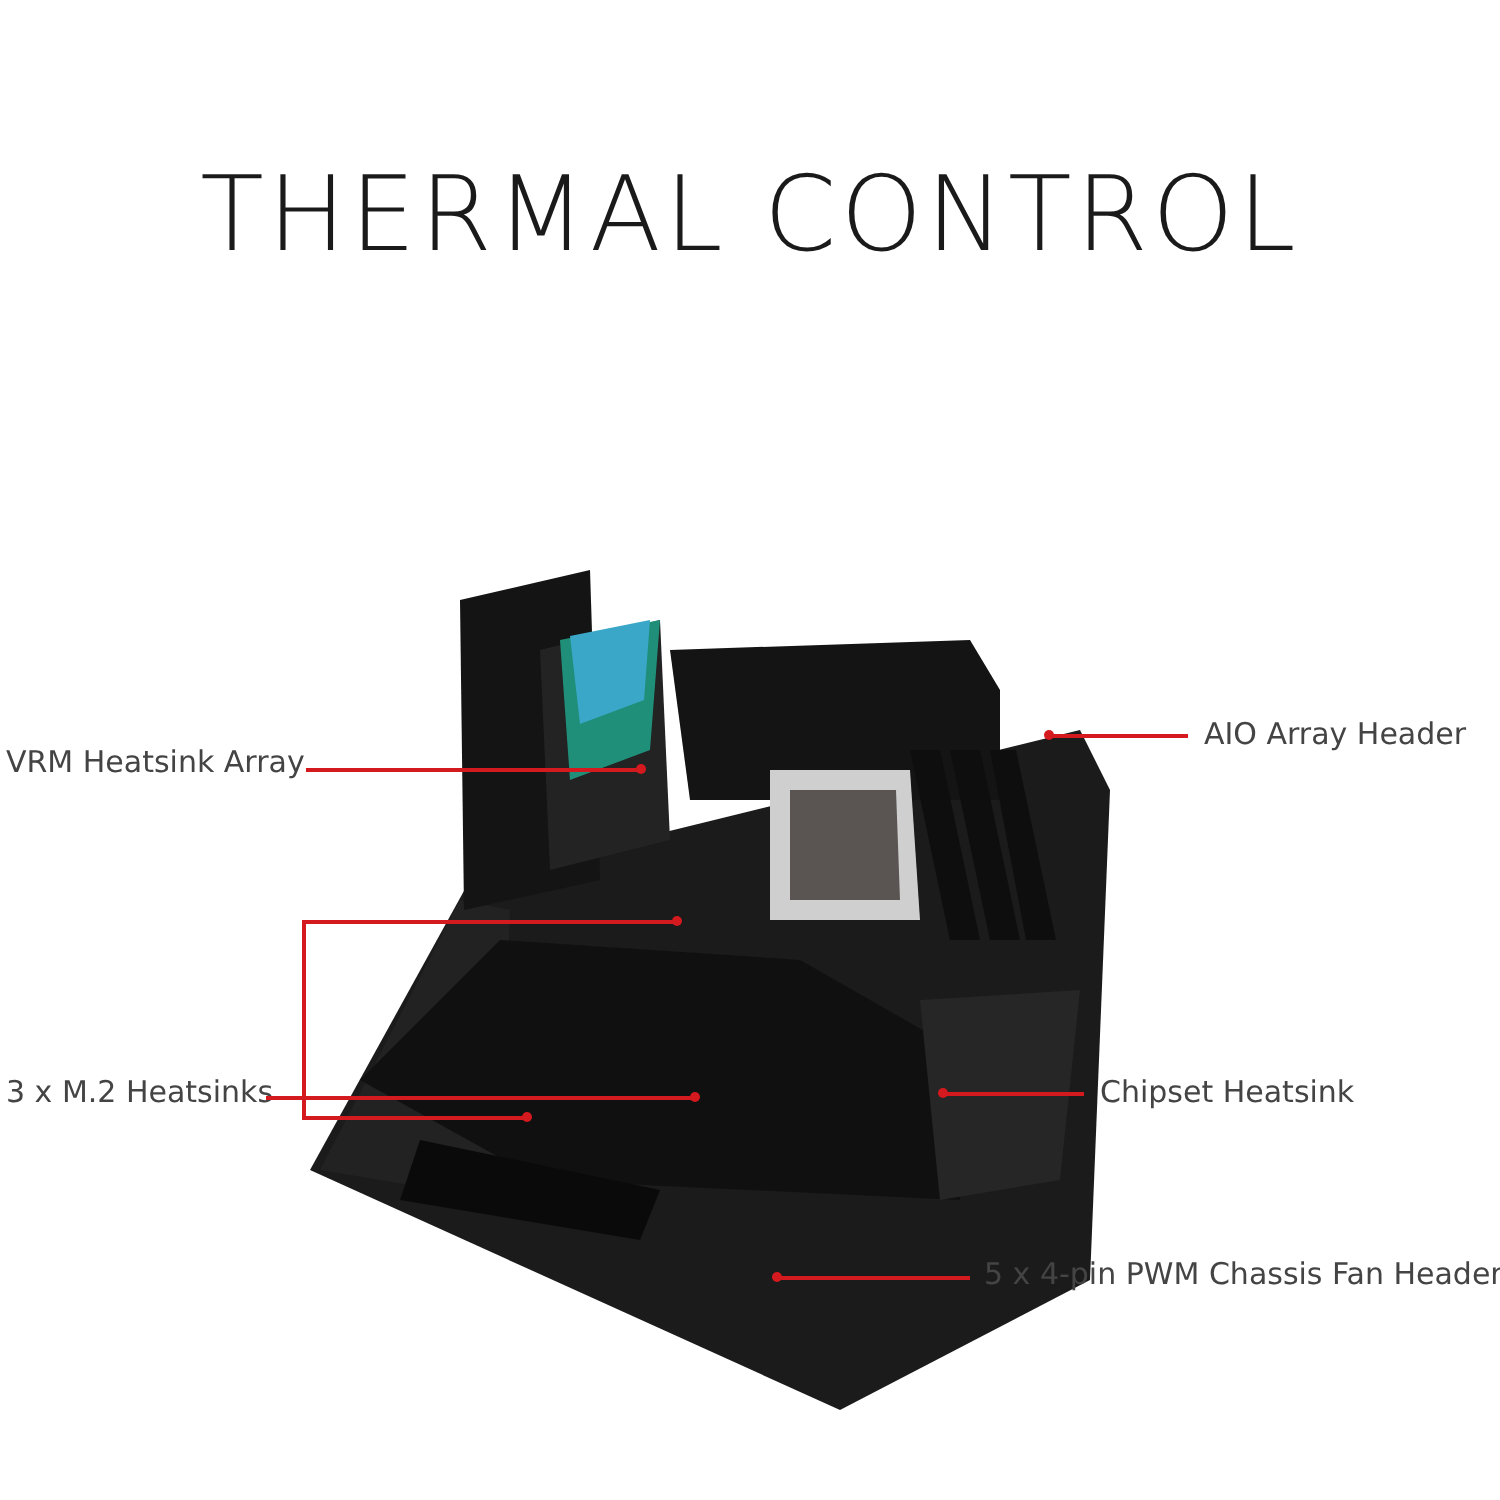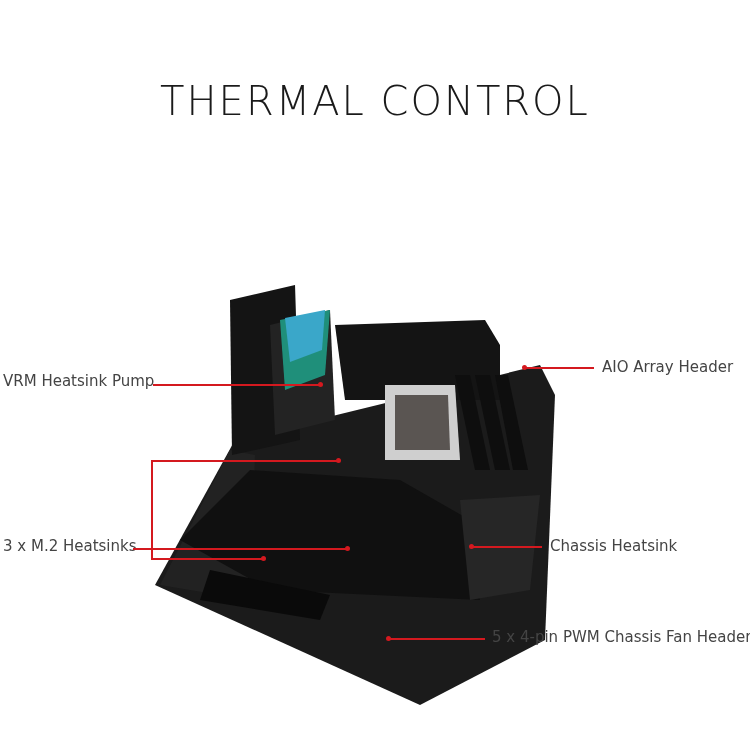--- a/index.html
+++ b/index.html
@@ -1,17 +1,17 @@
 <!DOCTYPE html>
 <html><head>
 <meta charset="utf-8">
 <style>
   html, body { margin:0; padding:0; background:#ffffff; }
   body { width:750px; height:750px; position:relative; overflow:hidden; font-family:"DejaVu Sans", sans-serif; color:#333; }
-  .title { position:absolute; left:0; top:78px; width:750px; text-align:center; font-size:40px; font-weight:200; letter-spacing:2px; color:#1a1a1a; font-family:"DejaVu Sans", sans-serif; }
+  .title { position:absolute; left:0; top:78px; width:750px; text-align:center; font-size:52px; font-weight:200; letter-spacing:2px; color:#1a1a1a; font-family:"DejaVu Sans", sans-serif; }
   .label { position:absolute; font-size:15px; color:#444; white-space:nowrap; }
   .line { position:absolute; background:#d4191f; }
   .dot { position:absolute; width:5px; height:5px; border-radius:50%; background:#d4191f; }
   .board { position:absolute; left:0; top:0; width:750px; height:750px; }
 </style>
 </head>
 <body>
 
 <div class="title">THERMAL CONTROL</div>
 
@@ -32,36 +32,36 @@
 
   <polygon points="455,375 470,375 490,470 475,470" fill="#0e0e0e"></polygon>
   <polygon points="475,375 490,375 510,470 495,470" fill="#0e0e0e"></polygon>
   <polygon points="495,375 508,375 528,470 513,470" fill="#0e0e0e"></polygon>
 
   <polygon points="250,470 400,480 470,520 480,600 270,590 180,540" fill="#101010"></polygon>
   <polygon points="460,500 540,495 530,590 470,600" fill="#262626"></polygon>
   <polygon points="210,570 330,595 320,620 200,600" fill="#0a0a0a"></polygon>
 </svg>
 
-<div class="label" style="left:3px;top:372px;">VRM Heatsink Pump</div>
+<div class="label" style="left:3px;top:372px;">VRM Heatsink Array</div>
 <div class="line" style="left:153px;top:384px;width:168px;height:1.5px;"></div>
 <div class="dot" style="left:318px;top:382px;"></div>
 
 <div class="label" style="left:3px;top:537px;text-align:right;">3 x M.2 Heatsinks</div>
 <div class="line" style="left:133px;top:548px;width:215px;height:1.5px;"></div>
 <div class="dot" style="left:345px;top:546px;"></div>
 <div class="line" style="left:151px;top:460px;width:1.5px;height:99px;"></div>
 <div class="line" style="left:151px;top:460px;width:188px;height:1.5px;"></div>
 <div class="dot" style="left:336px;top:458px;"></div>
 <div class="line" style="left:151px;top:558px;width:113px;height:1.5px;"></div>
 <div class="dot" style="left:261px;top:556px;"></div>
 
 <div class="label" style="left:602px;top:358px;">AIO Array Header</div>
 <div class="line" style="left:524px;top:367px;width:70px;height:1.5px;"></div>
 <div class="dot" style="left:522px;top:365px;"></div>
 
-<div class="label" style="left:550px;top:537px;">Chassis Heatsink</div>
+<div class="label" style="left:550px;top:537px;">Chipset Heatsink</div>
 <div class="line" style="left:472px;top:546px;width:70px;height:1.5px;"></div>
 <div class="dot" style="left:469px;top:544px;"></div>
 
 <div class="label" style="left:492px;top:628px;">5 x 4-pin PWM Chassis Fan Headers</div>
 <div class="line" style="left:388px;top:638px;width:97px;height:1.5px;"></div>
 <div class="dot" style="left:386px;top:636px;"></div>
 
 </body></html>

